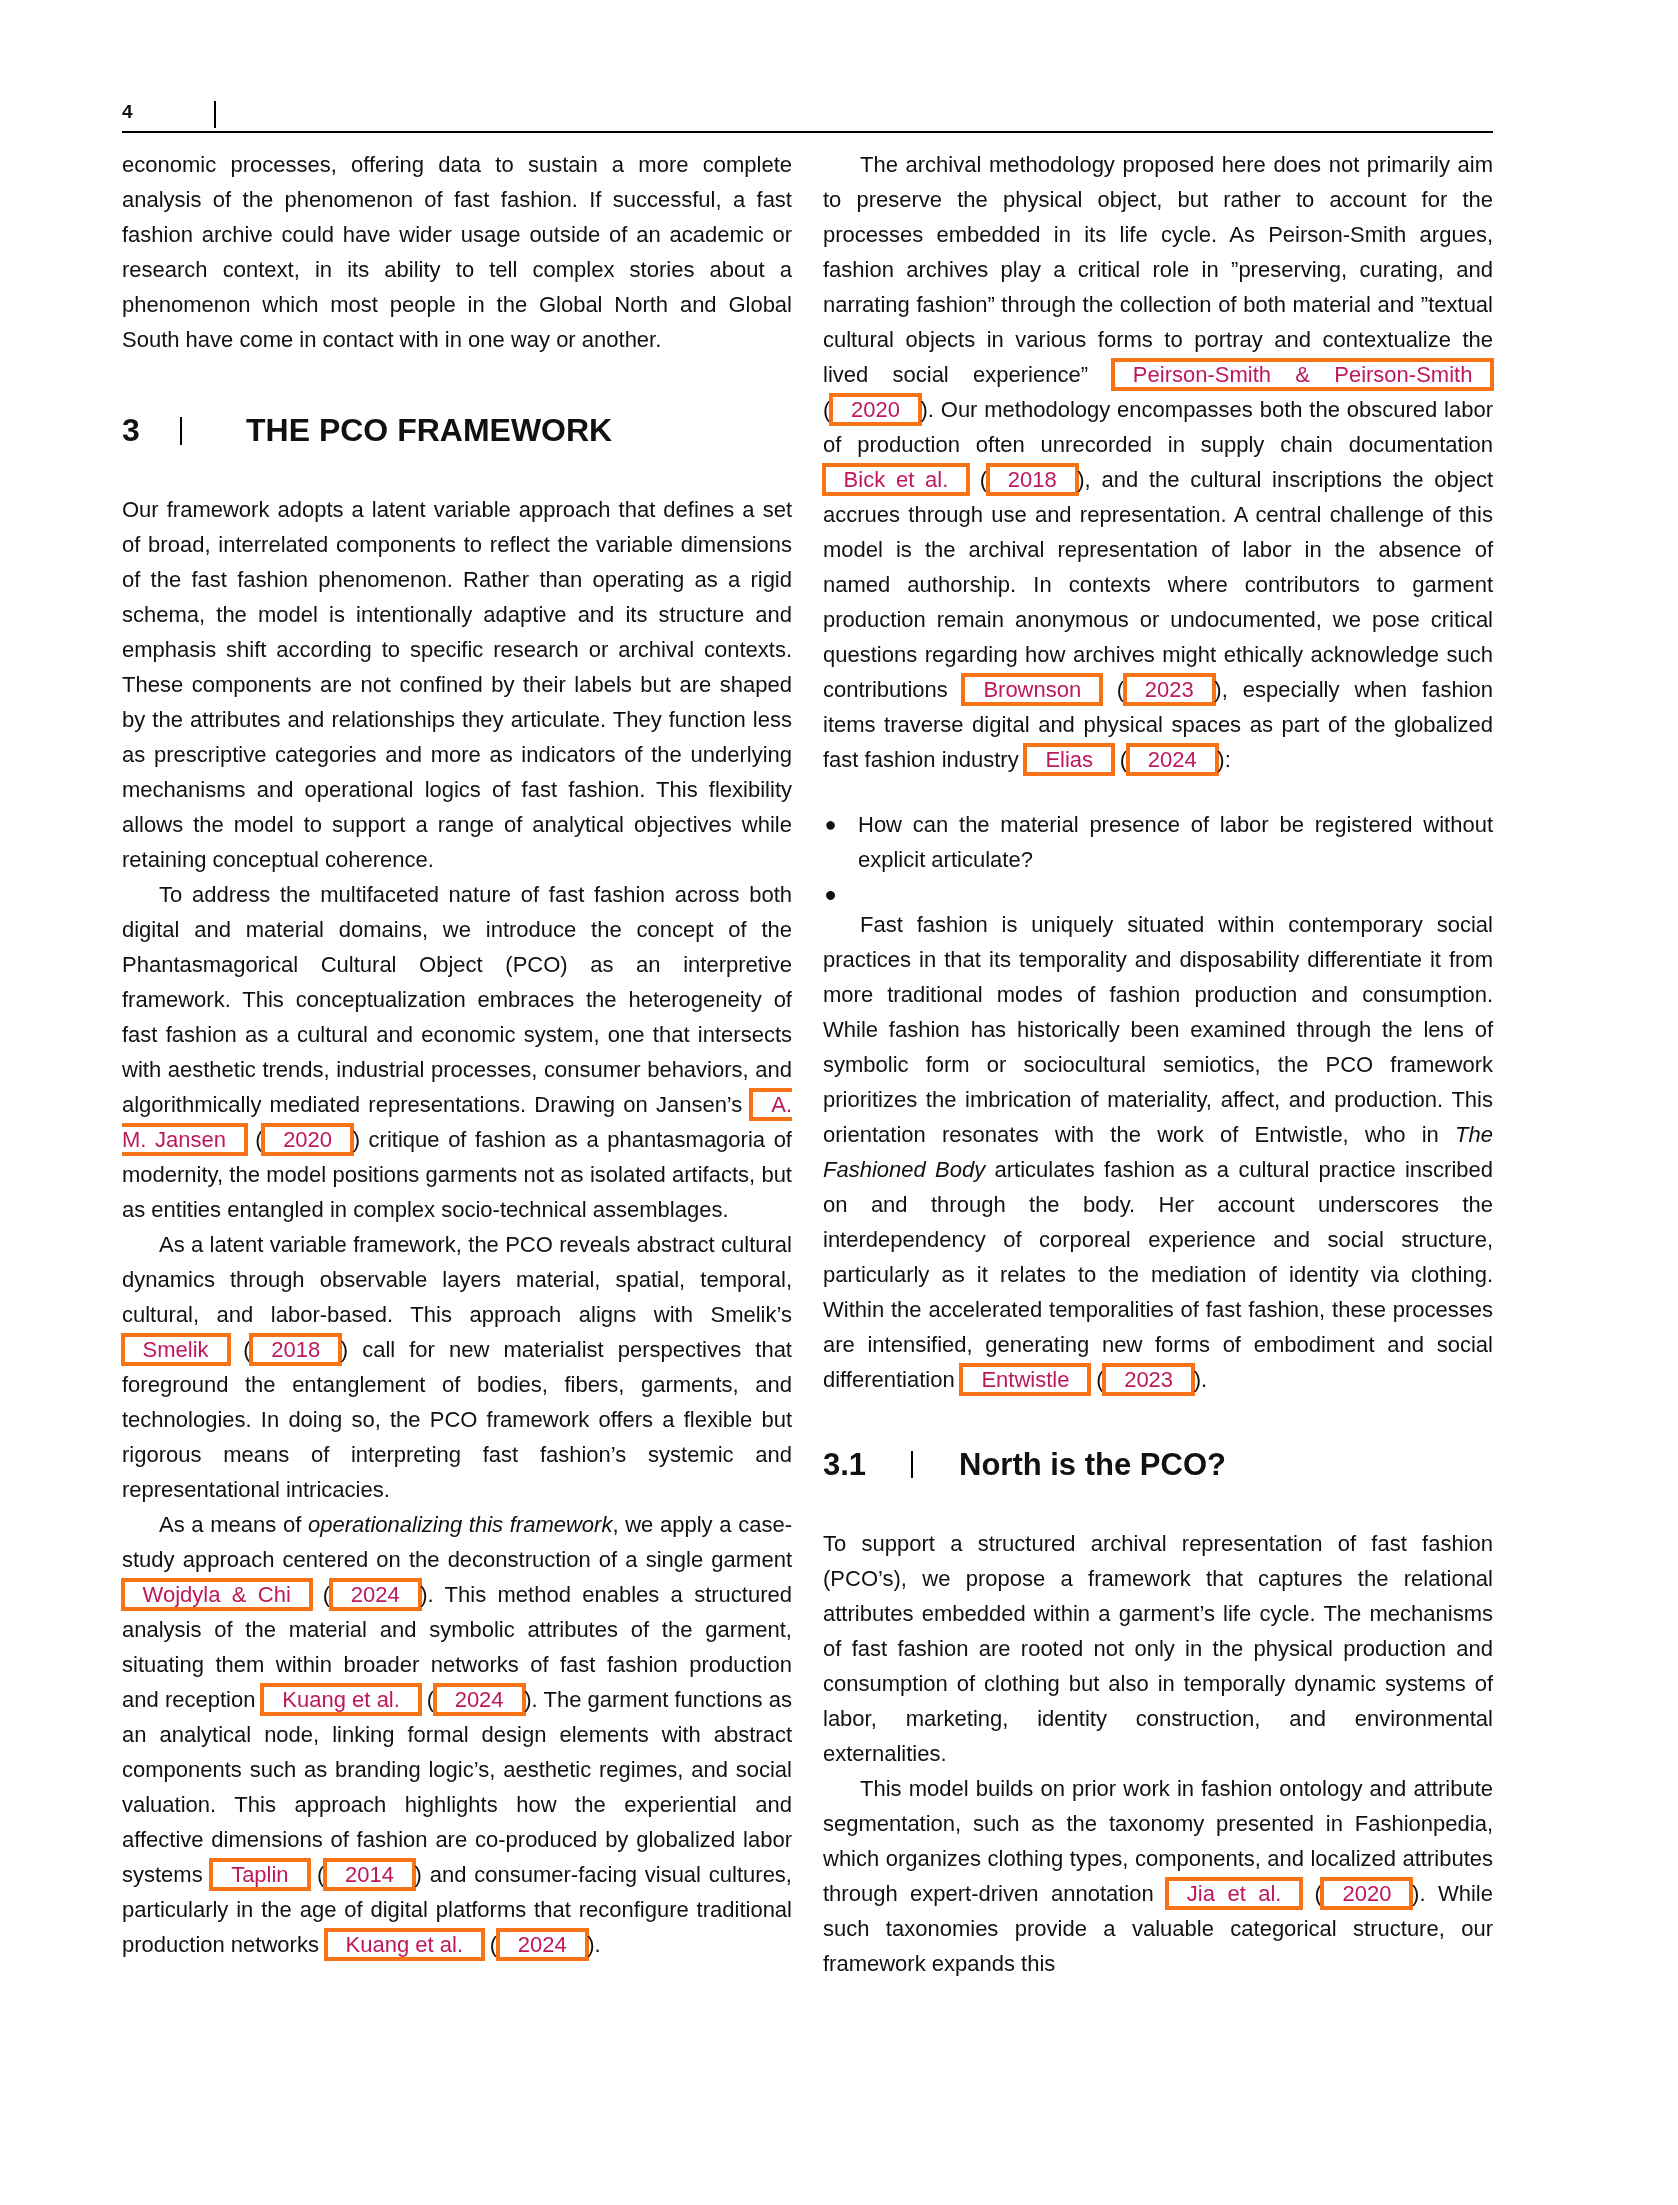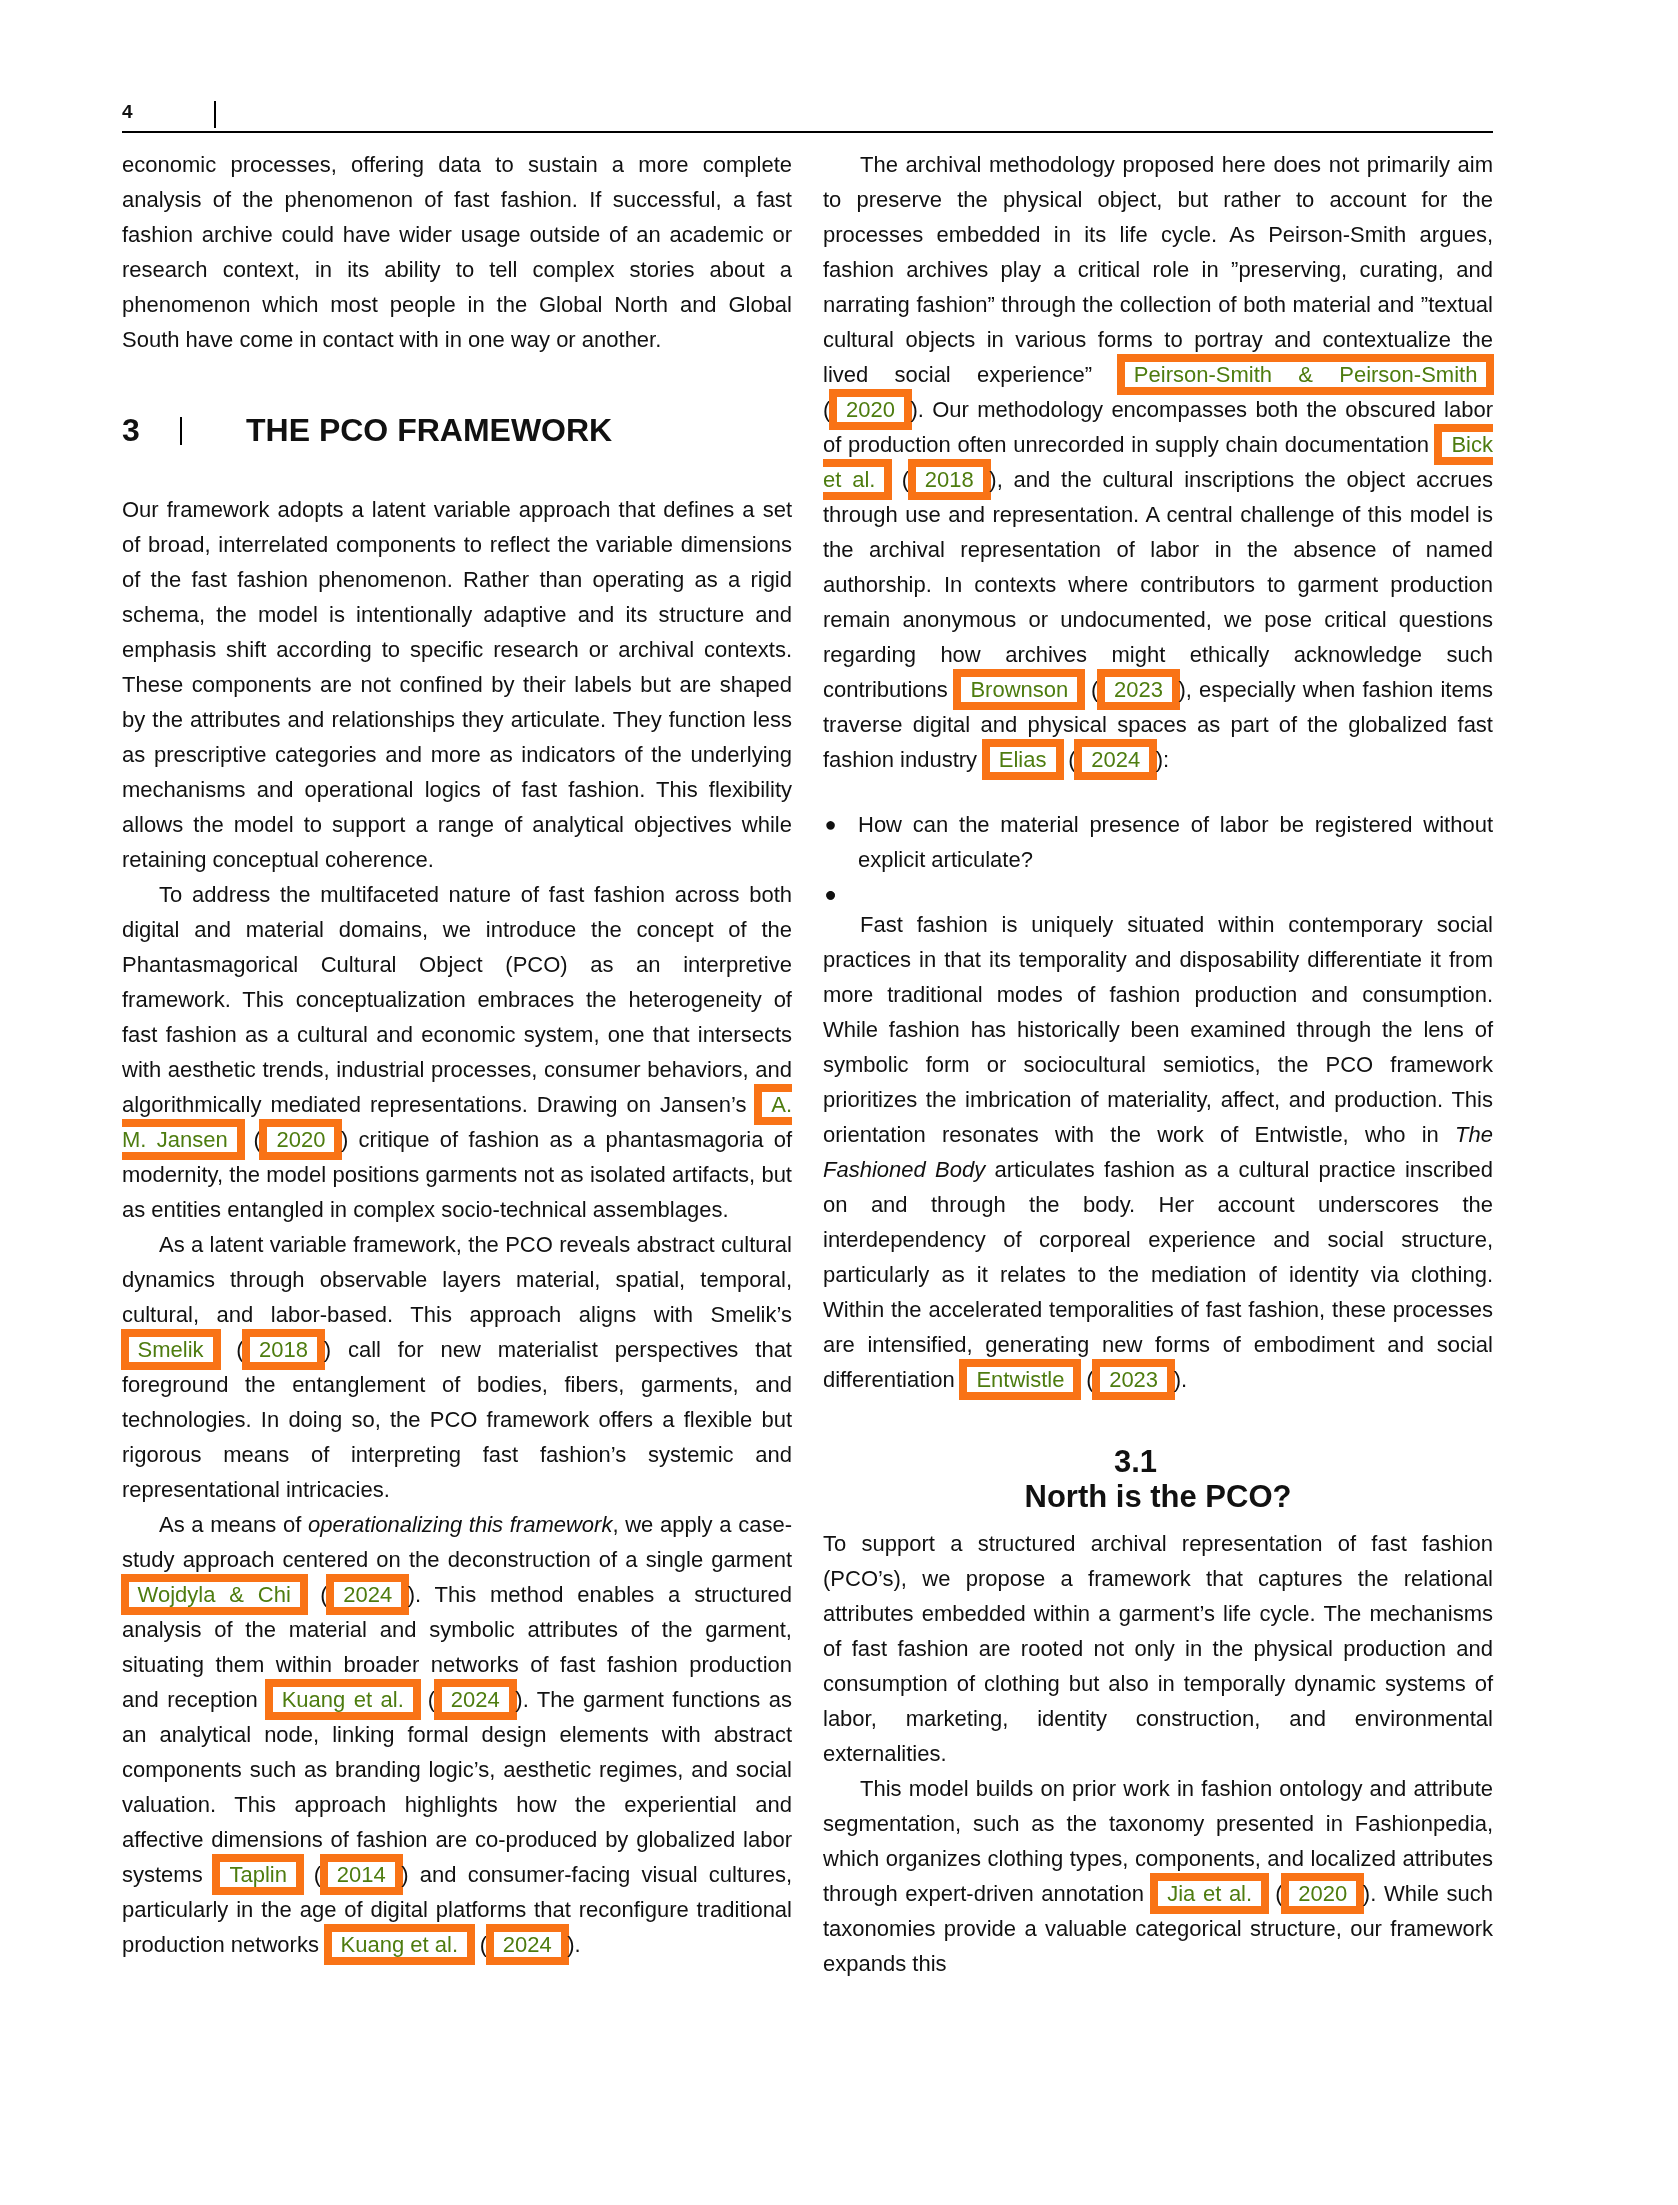--- a/index.html
+++ b/index.html
@@ -8,28 +8,28 @@
   .page-header { position: absolute; left: 122px; top: 101px; width: 1371px; height: 30px;
                  border-bottom: 2.7px solid #000; }
   .page-num { position: absolute; left: 0; top: 0; font-size: 19px; font-weight: bold; }
   .page-header .bar { position: absolute; left: 92px; top: 0; width: 2px; height: 27px; background: #000; }
   .col { position: absolute; top: 147px; width: 670px; font-size: 22px; line-height: 35px;
          text-align: justify; hyphens: auto; }
   .col.left { left: 122px; }
   .col.right { left: 823px; }
   p { margin: 0; }
   p.indent { text-indent: 37px; }
-  .cite { border: 8px solid #f97316; padding: 0 9px; margin: 0 -1.4px; color: #4d7c0f; cursor: pointer; }
+  .cite { border: 4px solid #f97316; padding: 0 18px; margin: 0 -1.4px; color: #be185d; cursor: pointer; }
   .sec-h { font-weight: bold; display: flex; align-items: center; }
   .sec-h .num { display: inline-block; }
   .sec-h .sep { display: inline-block; width: 2px; background: #000; }
   .h1 { font-size: 32px; margin: 53px 0 41px 0; height: 41px; }
   .h1 .num { width: 58px; }
   .h1 .sep { height: 28px; margin-right: 64px; }
-  .h2 { font-size: 31px; margin: 47px 0 41px 0; height: 41px; flex-direction: column; }
+  .h2 { font-size: 31px; margin: 47px 0 41px 0; height: 41px; }
   .h2 .num { width: 88px; }
   .h2 .sep { height: 27px; margin-right: 46px; }
   ul.qs { list-style: none; margin: 30px 0 30px 0; padding: 0; }
   ul.qs li { position: relative; padding-left: 35px; }
   ul.qs li .bullet { position: absolute; left: 1.4px; top: 0; font-size: 20px; }
   em { font-style: italic; }
 </style>
 </head>
 <body>
 

